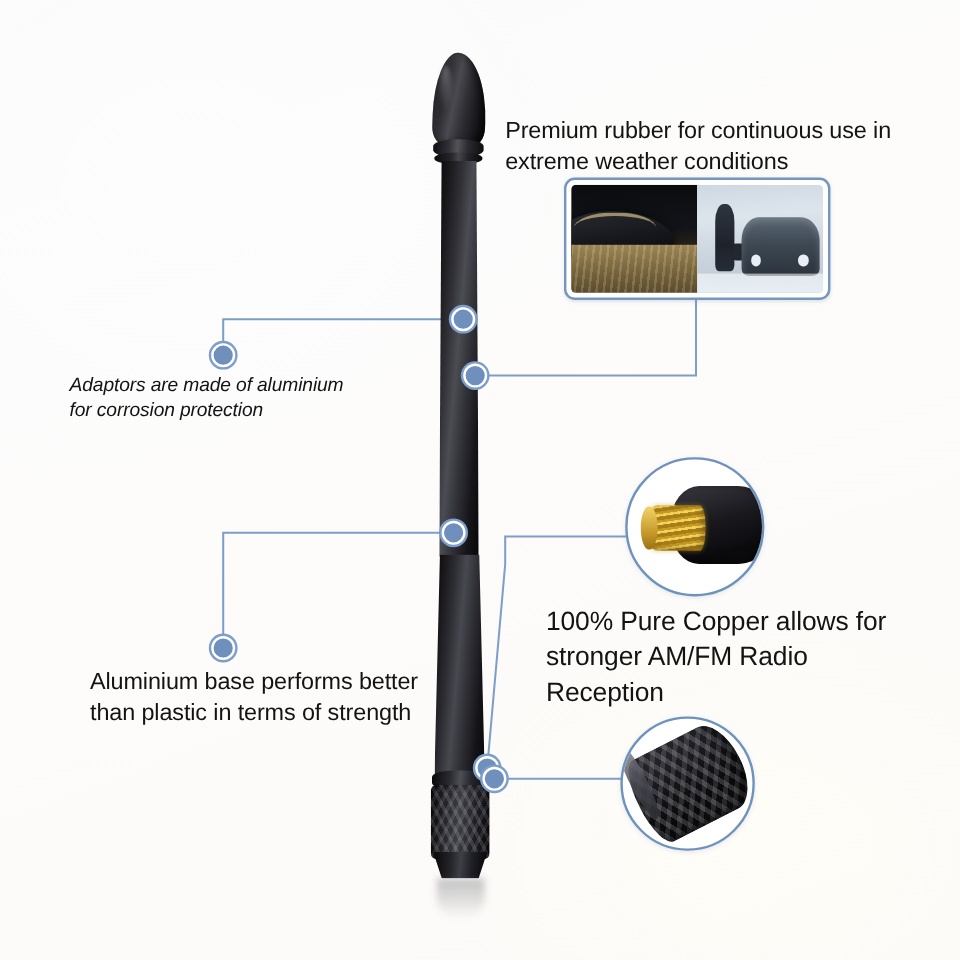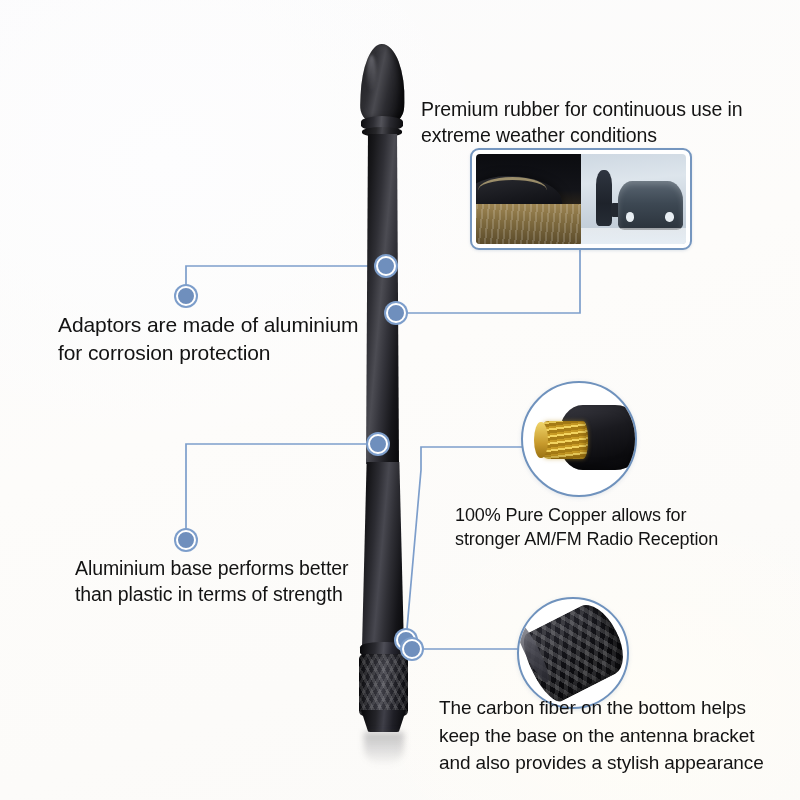--- a/index.html
+++ b/index.html
@@ -359,22 +359,22 @@
   
   .caption {
     position: absolute;
     color: #131313;
     font-family: "Liberation Sans", sans-serif;
     line-height: 1.34;
     letter-spacing: -.1px;
     white-space: pre-line;
   }
   .cap-weather  { left: 421px; top: 96px;  width: 330px; font-size: 19.5px; }
-  .cap-adaptor  { left: 58px;  top: 311px; width: 310px; font-size: 21px; }
-  .cap-copper   { left: 455px; top: 503px; width: 300px; font-size: 18px;   }
+  .cap-adaptor  { left: 58px;  top: 311px; width: 310px; font-size: 16px; font-style: italic; }
+  .cap-copper   { left: 455px; top: 503px; width: 300px; font-size: 22px;   }
   .cap-alumbase { left: 58px;  top: 555px; width: 300px; font-size: 19.5px; margin-left: 17px; }
   .cap-carbon   { left: 439px; top: 694px; width: 330px; font-size: 19px; line-height: 1.45; }
 </style>
 </head>
 <body>
 
 <div id="stage">
 
   <svg id="wires" viewBox="0 0 800 800" width="800" height="800">
     <g fill="none" stroke="#7d9ecb" stroke-width="1.7" stroke-linecap="square">
@@ -438,17 +438,14 @@
   <div class="dot" style="left:402px; top:639px;"></div>
 
   <div class="caption cap-weather">Premium rubber for continuous use in
 extreme weather conditions</div>
   <div class="caption cap-adaptor">Adaptors are made of aluminium
 for corrosion protection</div>
   <div class="caption cap-copper">100% Pure Copper allows for
 stronger AM/FM Radio Reception</div>
   <div class="caption cap-alumbase">Aluminium base performs better
 than plastic in terms of strength</div>
-  <div class="caption cap-carbon">The carbon fiber on the bottom helps
-keep the base on the antenna bracket
-and also provides a stylish appearance</div>
 
 </div>
 
 </body></html>

